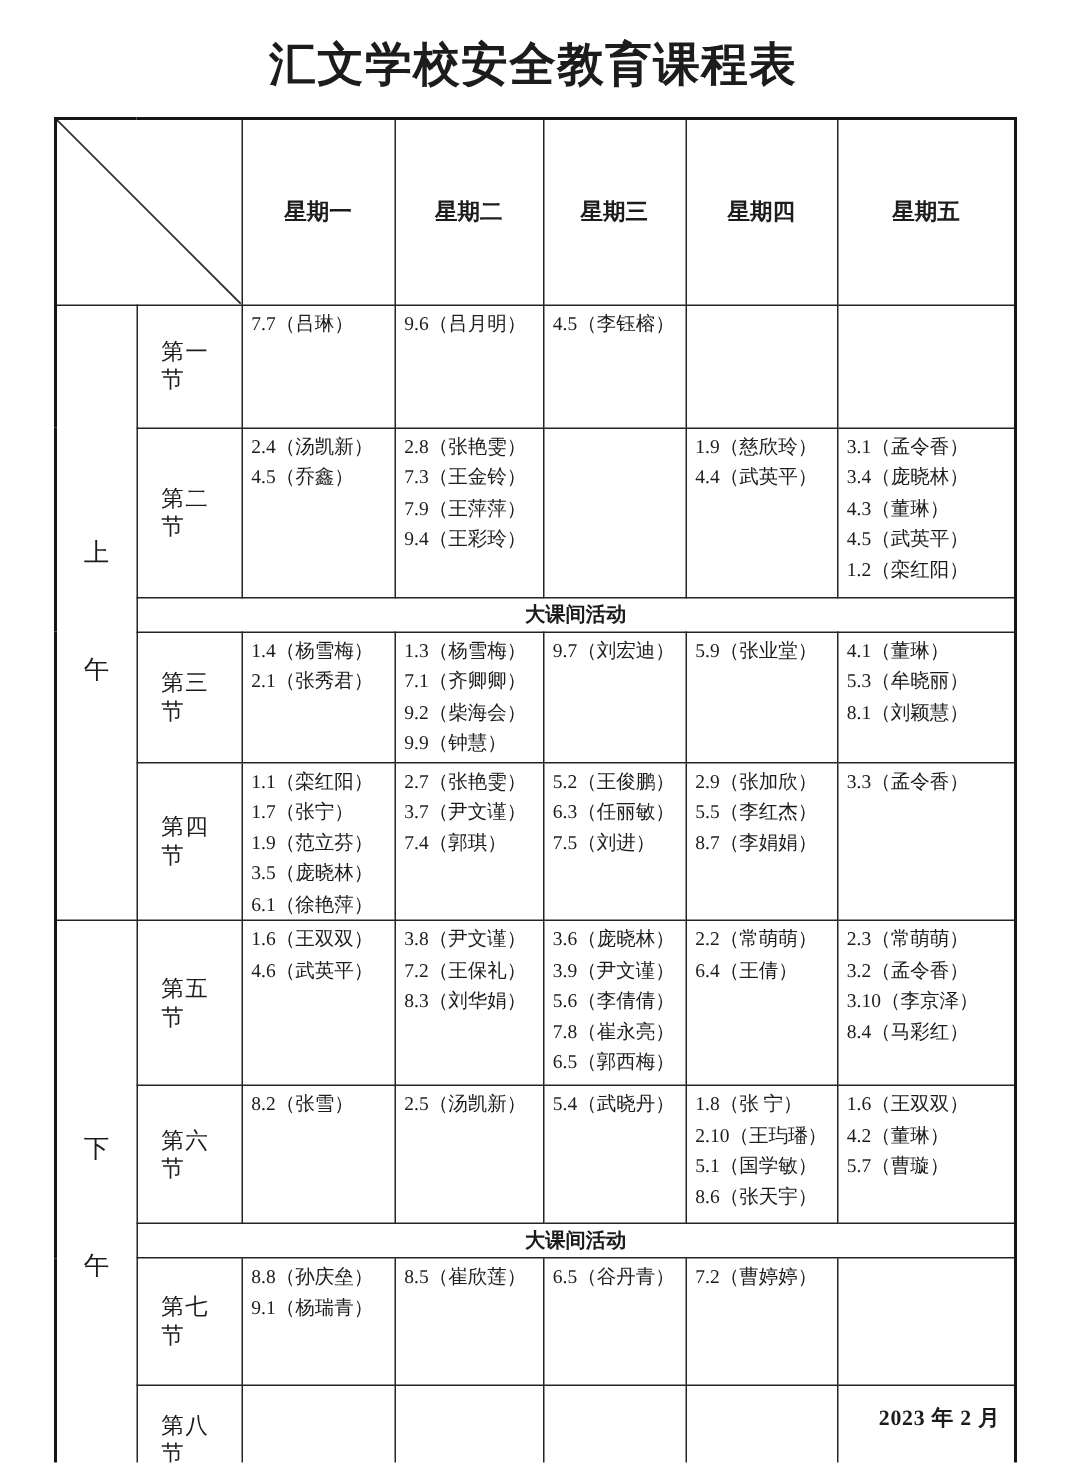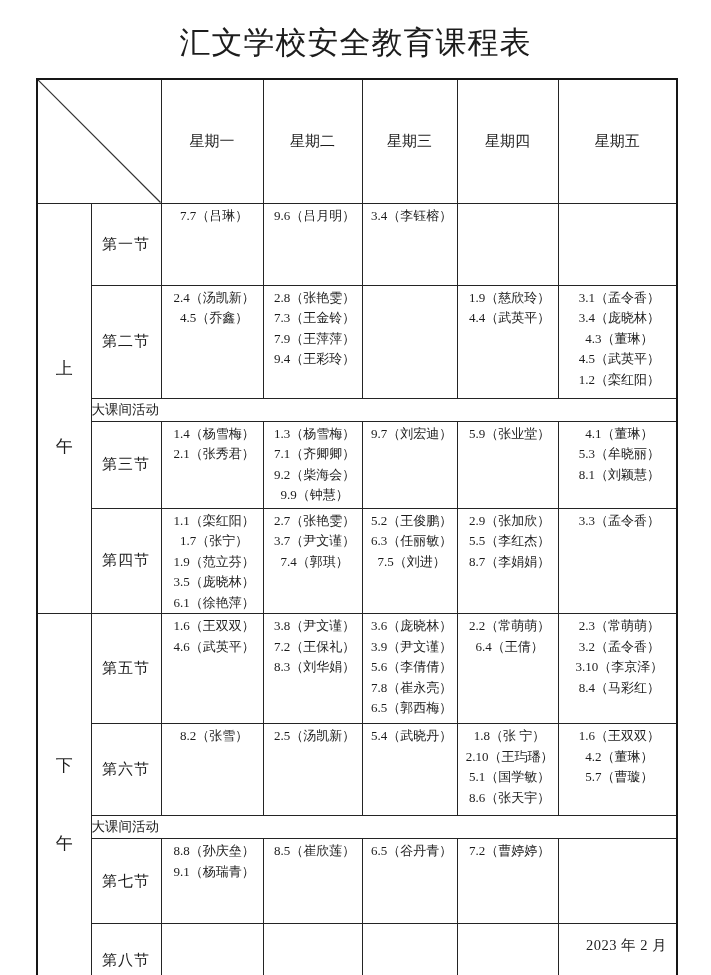--- a/index.html
+++ b/index.html
@@ -7,65 +7,66 @@
     width:711px; height:975px;
     background:#ffffff;
     font-family:"Liberation Serif", serif;
     color:#1c1c1c;
     position:relative;
     overflow:hidden;
   }
   .page-title {
     position:absolute; top:22px; left:0; width:711px;
     text-align:center;
-    font-size:31px; font-weight:normal;
+    font-size:31px; font-weight:bold;
     letter-spacing:1px;
   }
   table.schedule {
     position:absolute; left:36px; top:78px;
     border-collapse:collapse; table-layout:fixed;
     border:2px solid #161616;
     width:640px;
   }
   table.schedule td, table.schedule th {
     border:1px solid #242424;
     overflow:hidden;
   }
   th.day-header {
-    font-size:15px; font-weight:normal;
+    font-size:15px; font-weight:bold;
     text-align:center; vertical-align:middle;
     padding:16px;
   }
   td.corner { padding:0; position:relative; }
   td.corner svg { display:block; width:100%; height:100%; }
   td.session {
     font-size:17px; font-weight:normal;
     text-align:center; vertical-align:middle;
     white-space:pre-line; line-height:78px;
     padding:0;
   }
   td.period {
-    font-size:15px; text-align:center; vertical-align:middle;
-    padding:0; letter-spacing:1px;
+    font-size:15px; text-align:left; vertical-align:middle;
+    padding:16px; letter-spacing:1px;
   }
   td.cell {
     font-size:13px; line-height:20.5px;
     padding:2px 2px 0 6px;
-    vertical-align:top; text-align:center;
+    vertical-align:top; text-align:left;
     white-space:pre-line;
   }
   td.break {
-    font-size:13.5px; font-weight:normal;
-    vertical-align:middle;
+    font-size:13.5px; font-weight:bold;
+    text-align:center; vertical-align:middle;
     padding:0;
   }
   .footer-date {
     position:absolute; top:936px; right:44px;
     font-size:14.5px;
     letter-spacing:0.5px;
+    font-weight:bold;
   }
   
   tr.r-head   { height:47px; }
   tr.r-p1     { height:82px; }
   tr.r-p2     { height:113px; }
   tr.r-break1 { height:23px; }
   tr.r-p3     { height:87px; }
   tr.r-p4     { height:105px; }
   tr.r-p5     { height:110px; }
   tr.r-p6     { height:92px; }
@@ -102,21 +103,21 @@
     <th class="day-header">星期四</th>
     <th class="day-header">星期五</th>
   </tr>
 
   <tr class="r-p1">
     <td class="session" rowspan="5">上
 午</td>
     <td class="period">第一节</td>
     <td class="cell">7.7（吕琳）</td>
     <td class="cell">9.6（吕月明）</td>
-    <td class="cell">3.4（李钰榕）</td>
+    <td class="cell">4.5（李钰榕）</td>
     <td class="cell"></td>
     <td class="cell"></td>
   </tr>
 
   <tr class="r-p2">
     <td class="period">第二节</td>
     <td class="cell">2.4（汤凯新）
 4.5（乔鑫）</td>
     <td class="cell">2.8（张艳雯）
 7.3（王金铃）

